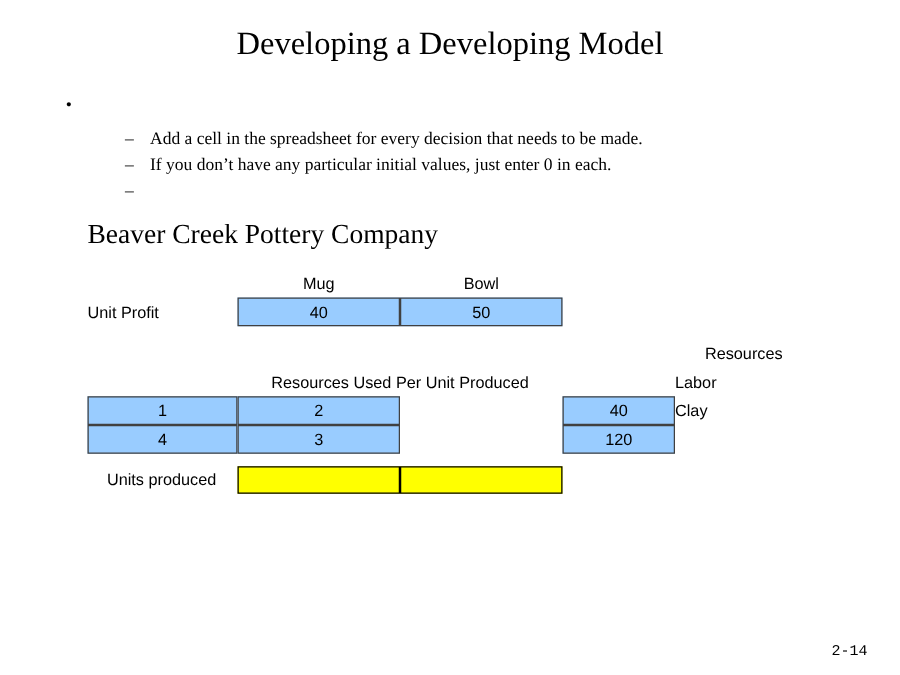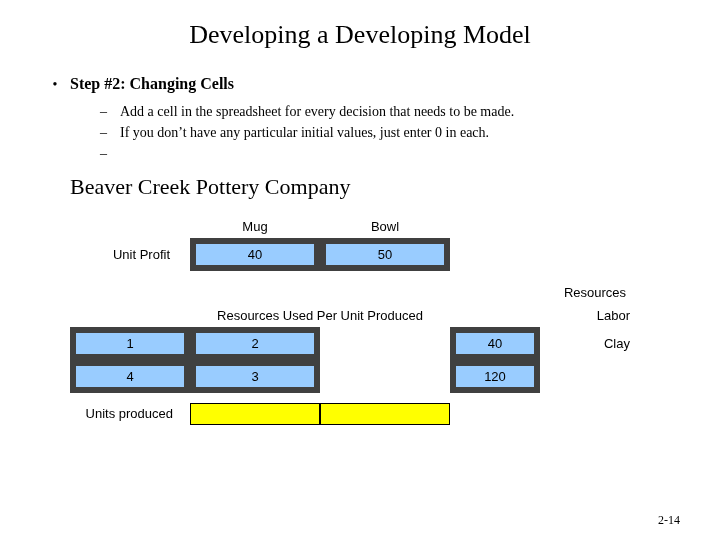--- a/index.html
+++ b/index.html
@@ -62,26 +62,26 @@
   .grid {
     display: grid;
     grid-template-columns: 120px 130px 130px 90px 110px;
     align-items: center;
   }
   .cell {
     padding: 4px 6px;
     text-align: center;
   }
   .row-label {
-    text-align: right;
+    text-align: left;
     padding-right: 20px;
   }
   .blue-cell {
     background: #99ccff;
-    border: 6px solid #404040;
+    border: 1px solid #404040;
     padding: 3px 6px;
     text-align: center;
   }
   .header-span {
     grid-column: 2 / 4;
     text-align: center;
     padding: 4px 6px;
   }
   .yellow-cell {
     background: #ffff00;
@@ -89,35 +89,34 @@
     height: 20px;
   }
   .units-label {
     text-align: right;
     line-height: 1.2;
     padding-right: 17px;
   }
   .page-num {
     position: absolute;
     bottom: 12px;
-    right: 40px;
-    font-family: Liberation Serif, serif;
+    right: 26px;
+    font-family: Liberation Mono, monospace;
     font-size: 12px;
   }
   .spacer-row { height: 10px; grid-column: 1 / -1; }
 </style>
 </head>
 <body>
 
 <div class="slide">
   <div class="title">Developing a Developing Model</div>
 
   <div class="bullet-row">
     <div class="bullet-dot">•</div>
-    <div class="bullet-text">Step #2: Changing Cells</div>
   </div>
 
   <div class="sub-bullets">
     <div class="sub-row">
       <div class="sub-dash">–</div>
       <div>Add a cell in the spreadsheet for every decision that needs to be made.</div>
     </div>
     <div class="sub-row">
       <div class="sub-dash">–</div>
       <div>If you don’t have any particular initial values, just enter 0 in each.</div>

